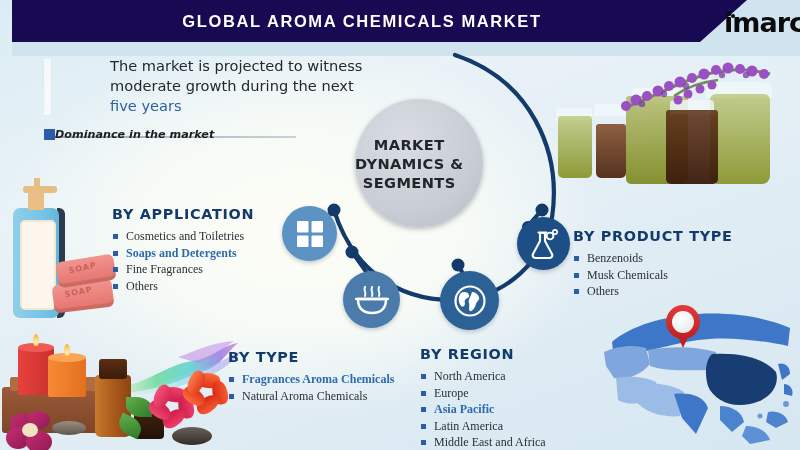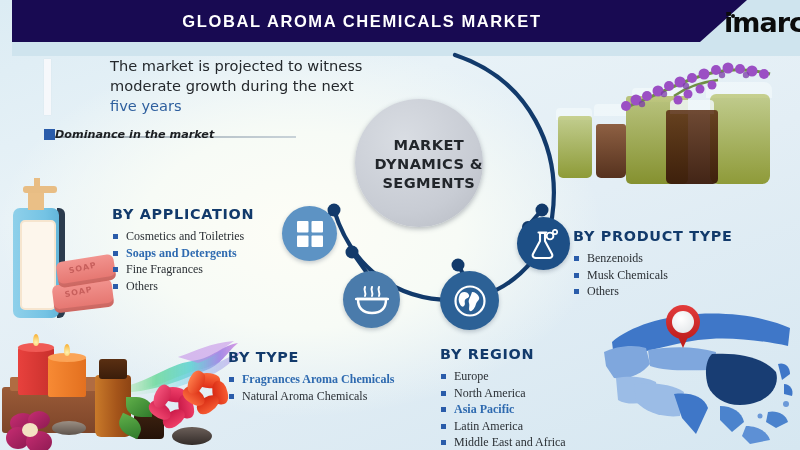--- a/index.html
+++ b/index.html
@@ -64,21 +64,21 @@
   .legend-label{
     font-size:11.2px;font-weight:bold;font-style:italic;color:#1c1f22;
     font-family:"DejaVu Sans", sans-serif;
   }
 
   
   .hub{
     position:absolute;left:355px;top:99px;width:128px;height:128px;border-radius:50%;
     background:radial-gradient(circle at 38% 32%, #d9dde3 0%, #c8ccd4 62%, #b6bac2 100%);
     box-shadow:0 2px 5px rgba(60,70,85,.35);
-    display:flex;align-items:center;justify-content:flex-end;
+    display:flex;align-items:center;justify-content:flex-start;
   }
   .hub-text{
     text-align:center;font-size:14.6px;font-weight:bold;color:#22262b;line-height:19px;
     letter-spacing:.4px;font-family:"DejaVu Sans", sans-serif;
   }
 
   
   .wires{position:absolute;left:0;top:0;width:800px;height:450px;pointer-events:none;}
 
   
@@ -103,21 +103,21 @@
     position:relative;padding-left:14px;font-size:12px;line-height:16.6px;
     color:#2a2f34;font-family:Liberation Serif, serif;white-space:nowrap;
   }
   .sec li::before{
     content:"";position:absolute;left:1px;top:6px;width:5px;height:5px;background:#2a5caa;
   }
   .sec li.hl{color:#2e6ab0;font-weight:bold;}
 
   #sec-application{left:112px;top:190px;}
   #sec-type{left:228px;top:333px;}
-  #sec-region{left:440px;top:330px;}
+  #sec-region{left:420px;top:330px;}
   #sec-product{left:573px;top:212px;}
 
   
   .soap-wrap{position:absolute;left:5px;top:178px;width:110px;height:150px;}
   .disp-body{position:absolute;left:8px;top:30px;width:46px;height:110px;border-radius:7px;
     background:linear-gradient(90deg,#8fd0ea 0%,#74c3e4 70%,#63b6da 100%);}
   .disp-shadow{position:absolute;left:52px;top:30px;width:8px;height:110px;border-radius:0 6px 6px 0;
     background:#2b3b4d;}
   .disp-label{position:absolute;left:15px;top:42px;width:32px;height:86px;border-radius:5px;
     background:#fdf6ec;border:2px solid #f6e5cf;}
@@ -442,22 +442,22 @@
     <h3>BY  TYPE</h3>
     <ul>
       <li class="hl">Fragrances Aroma Chemicals</li>
       <li>Natural Aroma Chemicals</li>
     </ul>
   </div>
 
   <div class="sec" id="sec-region">
     <h3>BY REGION</h3>
     <ul>
+      <li>North America</li>
       <li>Europe</li>
-      <li>North America</li>
       <li class="hl">Asia Pacific</li>
       <li>Latin America</li>
       <li>Middle East and Africa</li>
     </ul>
   </div>
 
   <div class="sec" id="sec-product">
     <h3>BY  PRODUCT  TYPE</h3>
     <ul>
       <li>Benzenoids</li>

